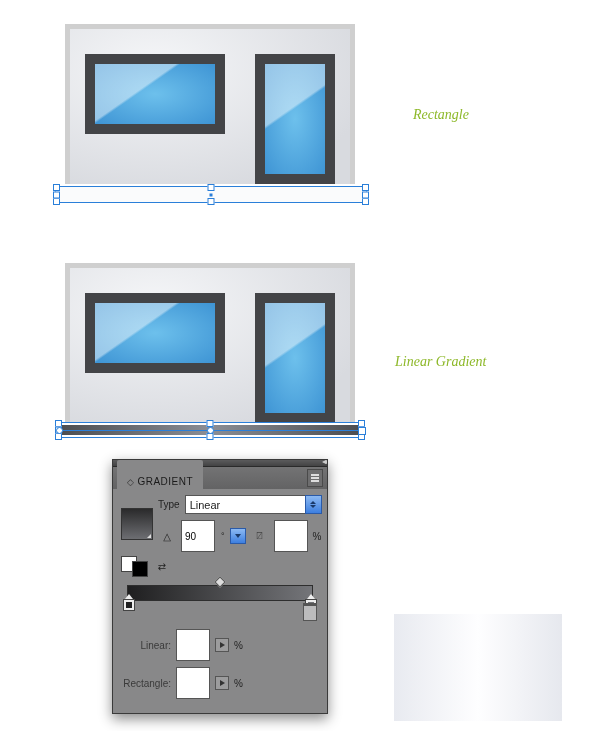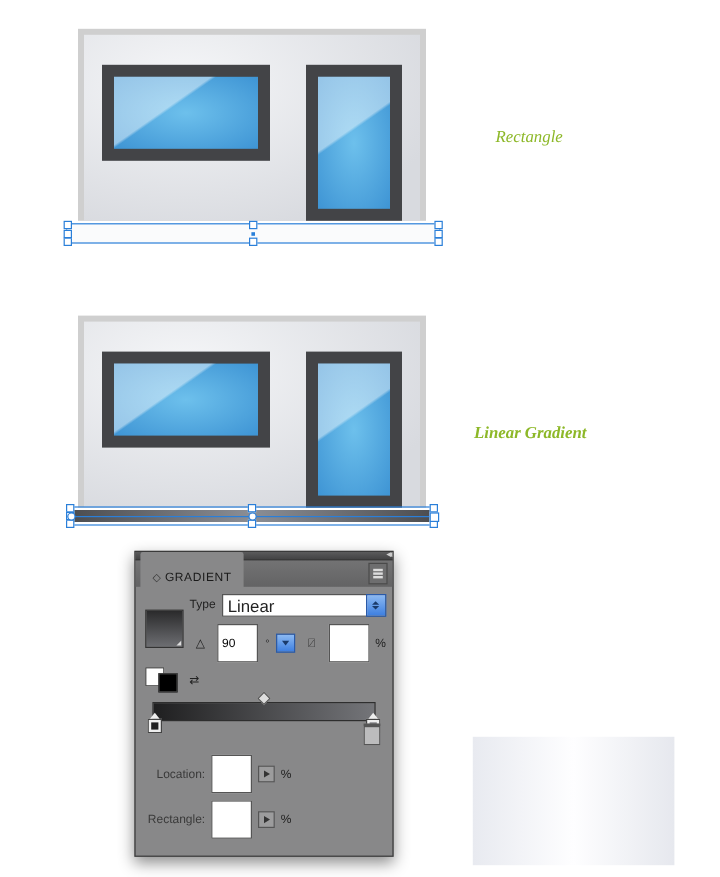--- a/index.html
+++ b/index.html
@@ -255,21 +255,21 @@
     box-sizing: border-box;
   }
   .dropdown {
     background: #fff;
     border: 1px solid #555;
     height: 17px;
     flex: 1;
     display: flex;
     align-items: center;
     padding: 0 4px;
-    font-size: 14px;
+    font-size: 11px;
     position: relative;
   }
   .dropdown-btn {
     width: 15px; height: 17px;
     background: linear-gradient(#8cb9f2, #3d7fe0);
     position: absolute; right: -1px; top: -1px;
     border: 1px solid #2a5aa8;
     display: flex; flex-direction: column; align-items:center; justify-content: center; gap:1px;
   }
   .dropdown-btn::before { content:""; border-left:3px solid transparent; border-right:3px solid transparent; border-bottom:3px solid #1a3a6a;}
@@ -422,21 +422,21 @@
   <div class="handle tc"></div>
   <div class="handle bc"></div>
   <div class="handle lc"></div>
   <div class="handle rc"></div>
 </div>
 <div class="grad-line"></div>
 <div class="grad-end" style="left:56px; top:427px;"></div>
 <div class="grad-end" style="left:207px; top:427px;"></div>
 <div class="ghandle" style="left:358px; top:427px;"></div>
 
-<div class="label" style="left:395px; top:354px;font-weight:bold;">Linear Gradient</div>
+<div class="label" style="left:395px; top:354px;">Linear Gradient</div>
 
 <div class="panel">
   <div class="panel-top-strip"></div>
   <div class="panel-tab-row">
     <div class="panel-tab">GRADIENT</div>
     <div class="menu-btn"></div>
   </div>
   <div class="panel-body">
     <div class="row">
       <div style="display:flex; flex-direction:column; gap:4px;">
@@ -472,21 +472,21 @@
     <div class="slider-track">
       <div class="slider-diamond"></div>
       <div class="slider-stop left"></div>
       <div class="slider-stop right"></div>
     </div>
     <div style="display:flex; justify-content:flex-end; padding:2px 2px 0 0;">
       <div class="trash"></div>
     </div>
 
     <div class="row" style="margin-top:8px;">
-      <span class="panel-label">Location:</span>
+      <span class="panel-label">Linear:</span>
       <input class="field-input" style="width: 34px;" value="">
       <div class="play-btn"></div>
       <span>%</span>
     </div>
     <div class="row">
       <span class="panel-label">Rectangle:</span>
       <input class="field-input" style="width: 34px;" value="">
       <div class="play-btn"></div>
       <span>%</span>
     </div>

